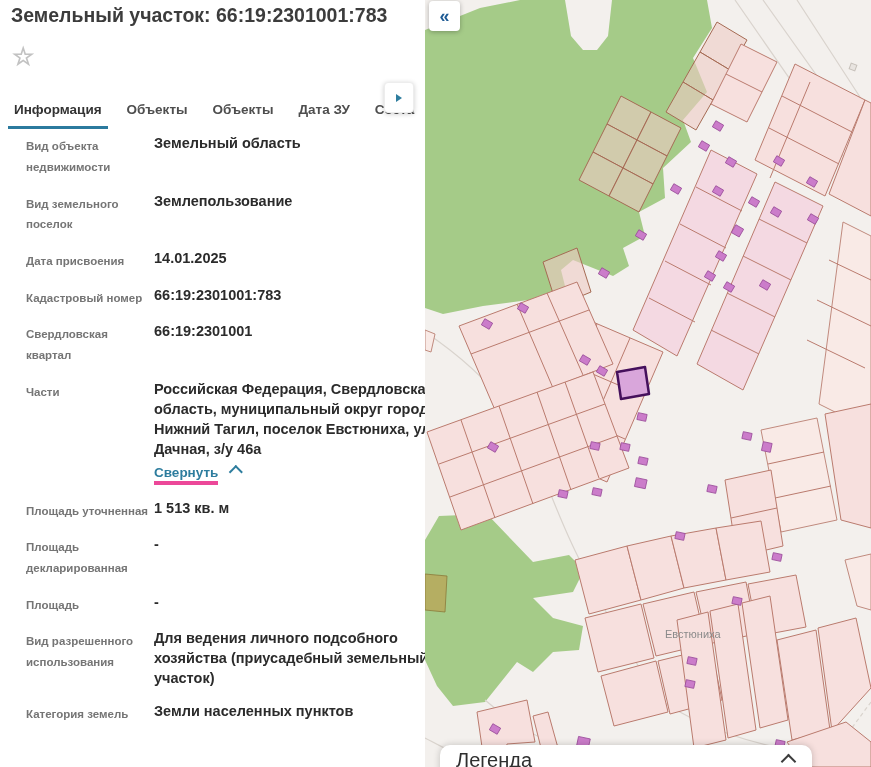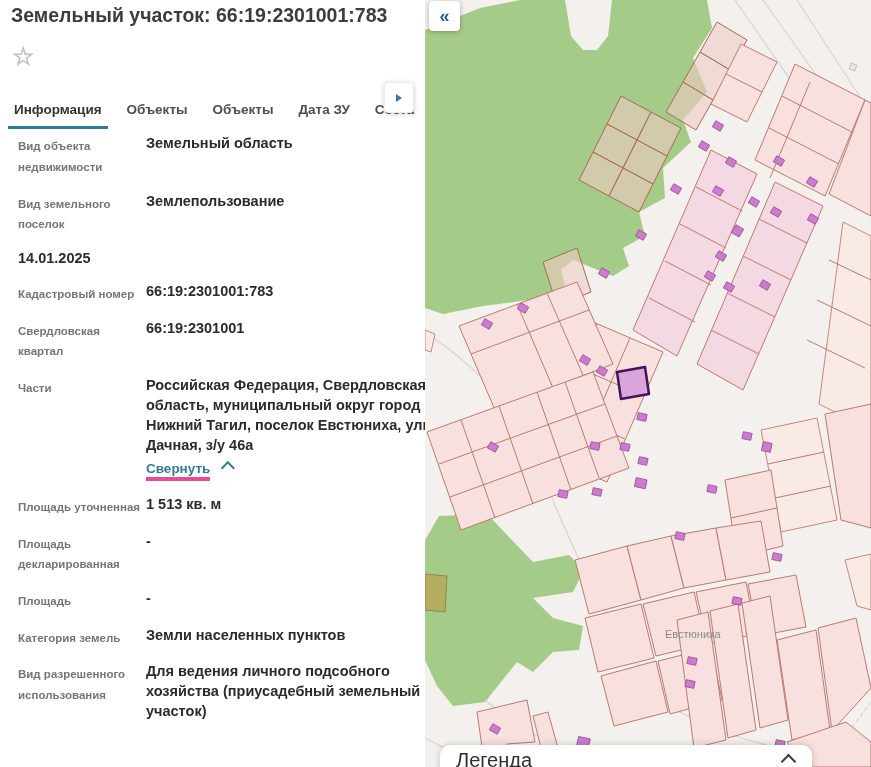--- a/index.html
+++ b/index.html
@@ -12,21 +12,21 @@
   .panel{position:absolute;left:0;top:0;width:490px;height:767px;background:#fff;overflow:hidden;font-weight:bold;}
   .title{padding:3px 34px 0 11px;font-size:19.5px;line-height:1.3;color:#3c3c3c;}
   .star{margin:15px 0 0 12px;font-size:25px;line-height:26px;color:#c2c2c2;width:30px;}
   .tabs{position:relative;margin-top:13px;height:35px;display:flex;align-items:flex-start;padding-left:8px;white-space:nowrap;}
   .tab{position:relative;margin:20px 13px 0 0;padding:0 6px 12px;font-size:13.5px;color:#4e4e4e;cursor:pointer;}
   .tab.active{color:#333;}
   .tab.active::after{content:"";position:absolute;left:0;right:0;bottom:0;height:3px;background:#2b7a9e;}
   .more-btn{position:absolute;left:384px;top:0px;width:28px;height:29px;background:#fff;border:1px solid #ededed;
     border-radius:4px;box-shadow:0 1px 5px rgba(0,0,0,.2);display:flex;align-items:center;justify-content:center;cursor:pointer;}
   .tri-right{width:0;height:0;border-left:6px solid #2e7d9e;border-top:4.5px solid transparent;border-bottom:4.5px solid transparent;}
-  .fields{padding:16px 32px 0 18px;}
+  .fields{padding:16px 32px 0 26px;}
   .row{display:flex;margin-bottom:13px;}
   .row .lbl{flex:none;width:128px;padding-top:3px;font-size:11.5px;line-height:1.8;color:#757575;}
   .row .val{flex:1;font-size:14.5px;line-height:1.38;color:#2b2b2b;}
   .addr-link{display:inline-block;margin-top:7px;font-size:13.5px;color:#2e7d9e;
     border-bottom:4px solid #ec4899;cursor:pointer;line-height:1.1;}
   .caret-up{display:inline-block;width:8px;height:8px;border-top:2px solid #2e7d9e;border-right:2px solid #2e7d9e;
     transform:rotate(-45deg) translate(2px,2px);margin-left:10px;}
   .scroll-thumb{position:absolute;right:1px;top:68px;width:7px;height:624px;background:#929292;border-radius:4px;cursor:pointer;}
   
   .map{position:absolute;left:425px;top:0;width:446px;height:767px;overflow:hidden;background:#f3f0ed;cursor:grab;}
@@ -71,20 +71,21 @@
   <div class="fields">
     <div class="row">
         <div class="lbl">Вид объекта недвижимости</div>
         <div class="val">Земельный область</div>
       </div>
     <div class="row">
         <div class="lbl">Вид земельного поселок</div>
         <div class="val">Землепользование</div>
       </div>
     <div class="row">
+        <div class="lbl">Дата присвоения</div>
         <div class="val">14.01.2025</div>
       </div>
     <div class="row">
         <div class="lbl">Кадастровый номер</div>
         <div class="val">66:19:2301001:783</div>
       </div>
     <div class="row">
         <div class="lbl">Свердловская квартал</div>
         <div class="val">66:19:2301001</div>
       </div>
@@ -101,26 +102,26 @@
       </div>
     <div class="row">
         <div class="lbl">Площадь декларированная</div>
         <div class="val">-</div>
       </div>
     <div class="row">
         <div class="lbl">Площадь</div>
         <div class="val">-</div>
       </div>
     <div class="row">
+        <div class="lbl">Вид разрешенного использования</div>
+        <div class="val">Для ведения личного подсобного хозяйства (приусадебный земельный участок)</div>
+      </div>
+    <div class="row">
         <div class="lbl">Категория земель</div>
         <div class="val">Земли населенных пунктов</div>
-      </div>
-    <div class="row">
-        <div class="lbl">Вид разрешенного использования</div>
-        <div class="val">Для ведения личного подсобного хозяйства (приусадебный земельный участок)</div>
       </div>
 
   </div>
 
   <div class="scroll-thumb"></div>
 </div>
 
 <div class="map">
   <svg width="446" height="767" viewBox="0 0 446 767">
 

